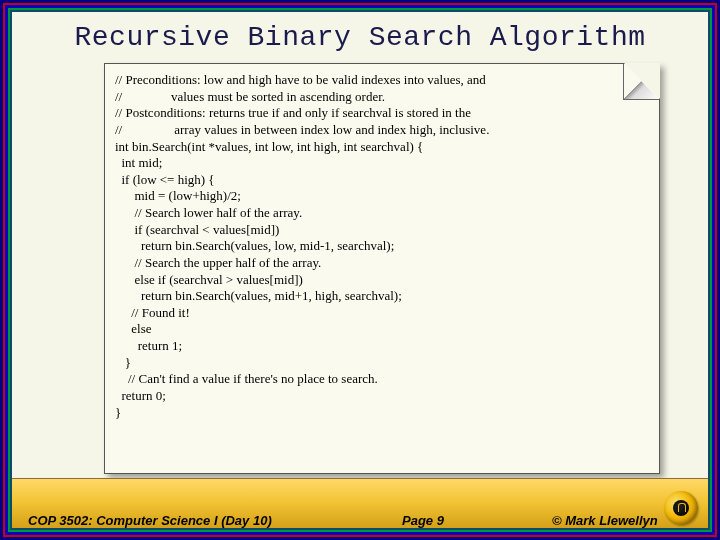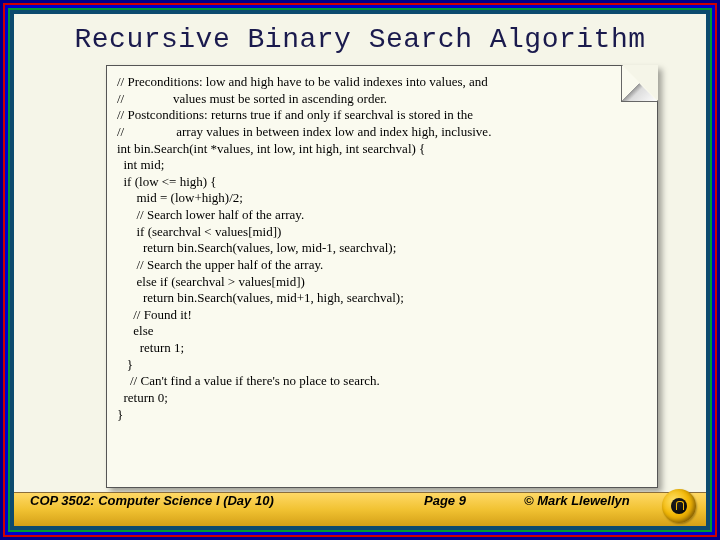--- a/index.html
+++ b/index.html
@@ -1,32 +1,32 @@
 <!DOCTYPE html>
 <html><head>
 <meta charset="utf-8">
 <style>
 * { margin: 0; padding: 0; box-sizing: border-box; }
 body { width: 720px; height: 540px; overflow: hidden; background: #000033; font-family: Arial, sans-serif; }
 .outer-border { width: 720px; height: 540px; border: 3px solid #000088; padding: 2px; background: #cc0000; }
 .mid-border { width: 100%; height: 100%; border: 3px solid #0000cc; padding: 2px; background: #009933; }
-.inner-border { width: 100%; height: 100%; border: 4px solid #0c4a6e; background: #f5f5e8; display: flex; flex-direction: column; position: relative; }
+.inner-border { width: 100%; height: 100%; border: 2px solid #0c4a6e; background: #f5f5e8; display: flex; flex-direction: column; position: relative; }
 .title-area { padding: 10px 20px 6px 20px; text-align: center; }
 .title-text { font-family: "Courier New", "Arial", sans-serif; font-size: 28px; font-weight: normal; color: #1a1a4d; letter-spacing: 0.5px; }
 .content-area { flex: 1; padding: 4px 48px 4px 92px; position: relative; }
 .code-box { border: 1px solid #555; background: #fafaef; box-shadow: 4px 4px 6px rgba(0,0,0,0.35); width: 100%; height: 100%; padding: 8px 10px; position: relative; overflow: visible; }
 .corner-fold { position: absolute; top: -1px; right: -1px; width: 36px; height: 36px; }
 .corner-fold::before { content: ""; position: absolute; top: 0; right: 0; border-style: solid; border-width: 0 36px 36px 0; border-color: transparent #f5f5e8 transparent transparent; }
 .corner-fold::after { content: ""; position: absolute; top: 0; right: 0; width: 36px; height: 36px; background: linear-gradient(135deg, transparent 49%, #999 50%, #ddd 60%, #fff 100%); clip-path: polygon(0 0, 100% 100%, 0 100%); border-left: 1px solid #666; border-bottom: 1px solid #666; }
 .code-text { font-family: "Times New Roman", serif; font-size: 13px; line-height: 1.28; color: #000; white-space: pre; }
-.footer-bar { height: 34px; background: linear-gradient(to bottom, #ffd966 0%, #f1c232 50%, #d4a017 100%); border-top: 1px solid #8a6d3b; display: flex; align-items: flex-start; padding: 0 10px; position: relative; }
+.footer-bar { height: 50px; background: linear-gradient(to bottom, #ffd966 0%, #f1c232 50%, #d4a017 100%); border-top: 1px solid #8a6d3b; display: flex; align-items: flex-end; padding: 0 10px; position: relative; }
 .footer-segment { font-style: italic; font-weight: bold; font-size: 13px; color: #000; }
 .seg-course { flex: 0 0 auto; padding-left: 6px; }
-.seg-page { position: absolute; left: 410px; }
-.seg-copy { position: absolute; left: 510px; }
+.seg-page { position: absolute; left: 390px; }
+.seg-copy { position: absolute; left: 540px; }
 .footer-logo { position: absolute; right: 10px; bottom: 3px; width: 34px; height: 34px; border-radius: 50%; background: radial-gradient(circle at 35% 35%, #ffe169 0%, #f2b705 45%, #c98b05 100%); box-shadow: inset -2px -2px 4px rgba(0,0,0,0.4), 1px 1px 2px rgba(0,0,0,0.3); display: flex; align-items: center; justify-content: center; }
 .footer-logo-inner { width: 16px; height: 16px; border-radius: 50%; background: radial-gradient(circle at 40% 40%, #222 0%, #000 100%); position: relative; }
 .footer-logo-inner::after { content: ""; position: absolute; top: 3px; left: 5px; width: 6px; height: 8px; border: 1.5px solid #f2b705; border-radius: 3px 3px 0 0; border-bottom: none; }
 </style>
 </head>
 <body>
 
 <div class="outer-border">
   <div class="mid-border">
     <div class="inner-border">

